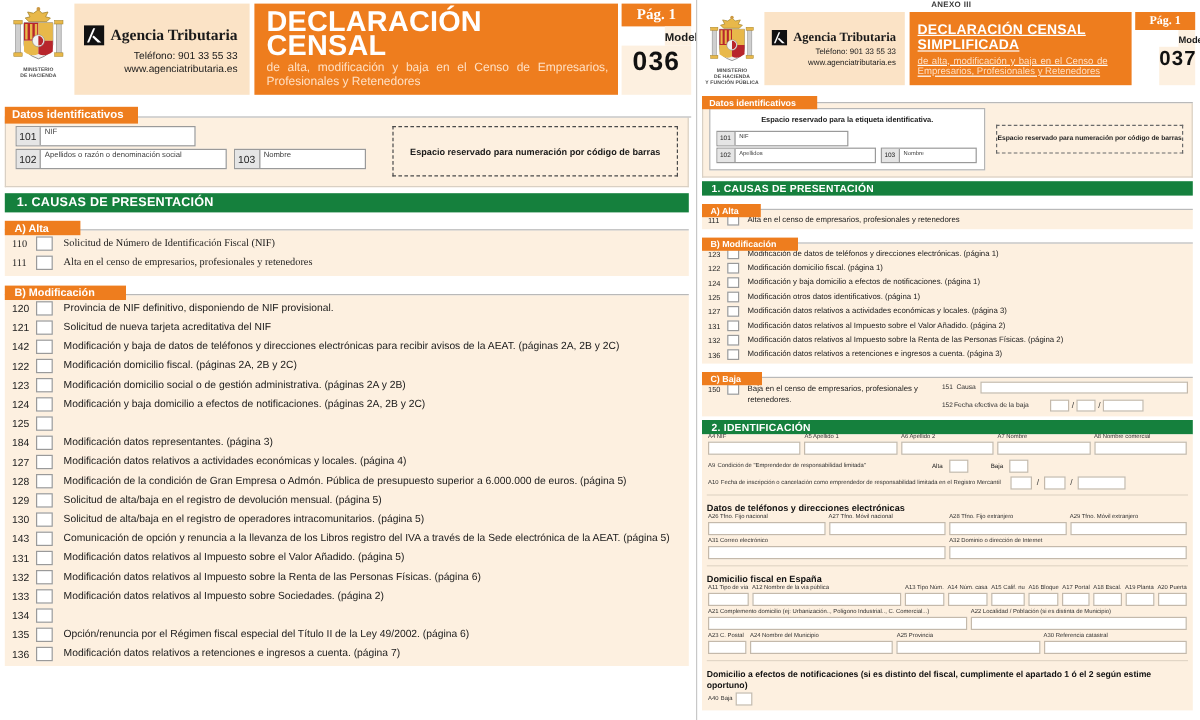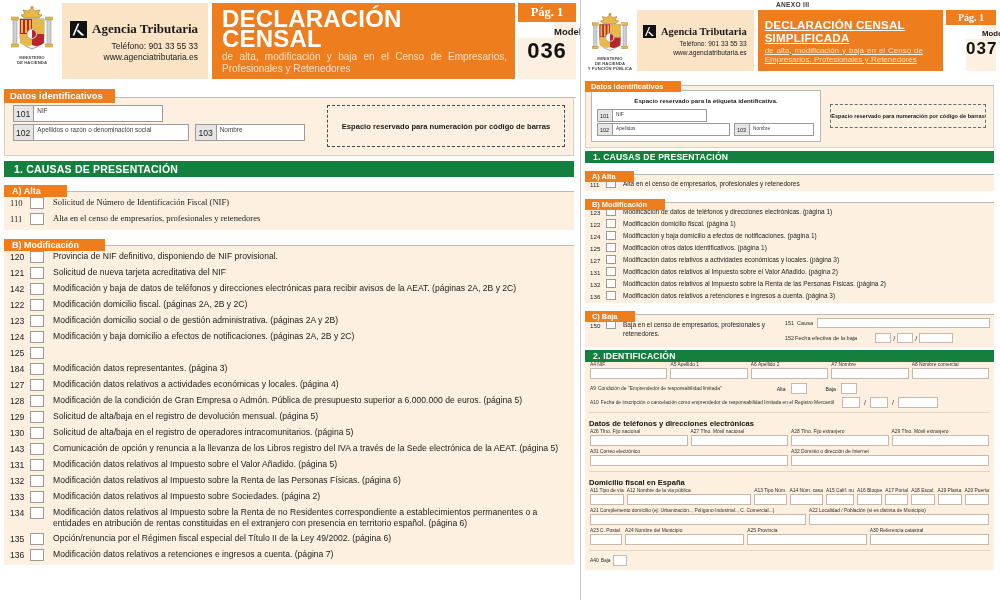--- a/index.html
+++ b/index.html
@@ -303,21 +303,20 @@
           <span class="lbl">Modificación datos relativos al Impuesto sobre la Renta de las Personas Físicas. (página 6)</span>
         </div>
         <div class="crow">
           <span class="code">133</span>
           <span class="box"></span>
           <span class="lbl">Modificación datos relativos al Impuesto sobre Sociedades. (página 2)</span>
         </div>
         <div class="crow">
           <span class="code">134</span>
           <span class="box"></span>
-          <span class="lbl">Modificación datos relativos al Impuesto sobre la Renta de no Residentes correspondiente a establecimientos permanentes o a entidades en atribución de rentas constituidas en el extranjero con presencia en territorio español. (página 6)</span>
         </div>
         <div class="crow">
           <span class="code">135</span>
           <span class="box"></span>
           <span class="lbl">Opción/renuncia por el Régimen fiscal especial del Título II de la Ley 49/2002. (página 6)</span>
         </div>
         <div class="crow">
           <span class="code">136</span>
           <span class="box"></span>
           <span class="lbl">Modificación datos relativos a retenciones e ingresos a cuenta. (página 7)</span>
@@ -646,20 +645,21 @@
             <span class="flabel">A25 Provincia</span>
             <span class="ebox"></span>
           </div>
           <div class="fcell" style="flex: 1 1 0%;">
             <span class="flabel">A30 Referencia catastral</span>
             <span class="ebox"></span>
           </div>
         </div>
 
       <div class="sep"></div>
+      <div class="grp-title" style="font-size:7.2px;">Domicilio a efectos de notificaciones (si es distinto del fiscal, cumplimente el apartado 1 ó el 2 según estime oportuno)</div>
       <div class="inline-row">
         <span class="flabel">A40</span>
         <span class="flabel">Baja</span>
         <span class="ebox" style="width:14px;"></span>
       </div>
 
     </div>
   </div>
 </div>
 

